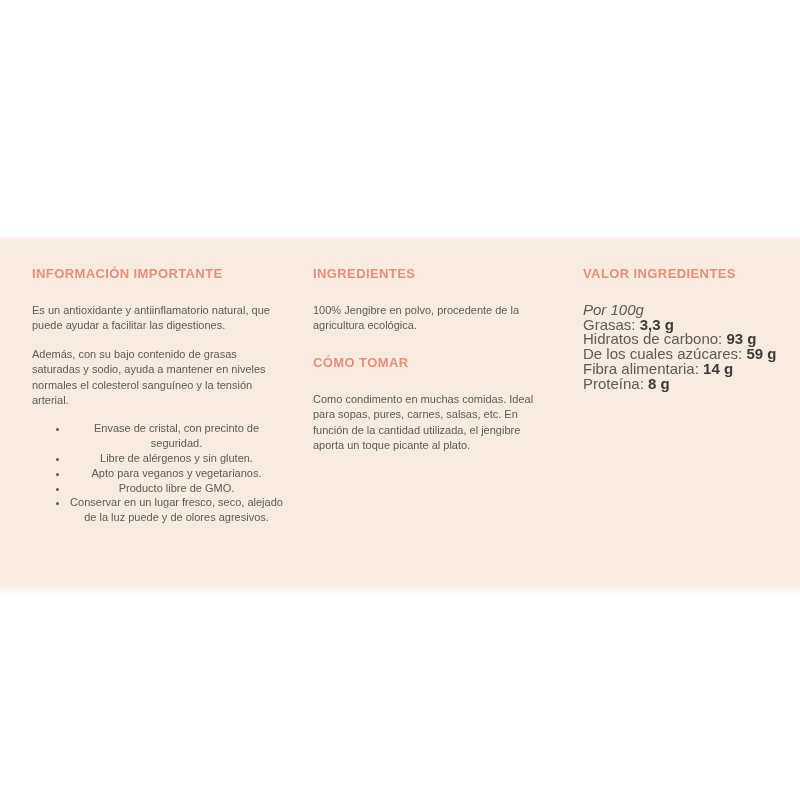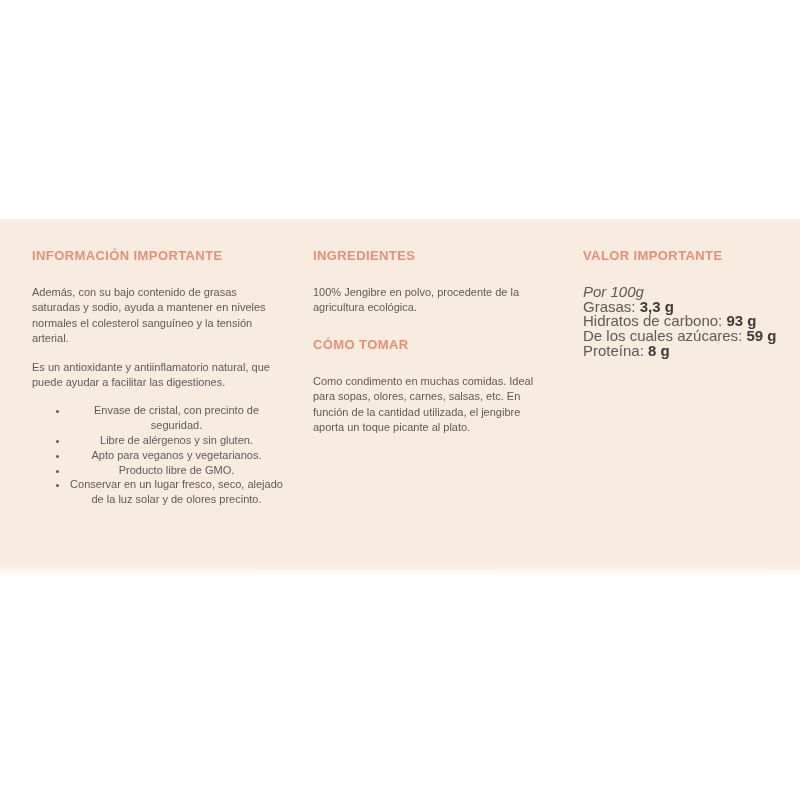--- a/index.html
+++ b/index.html
@@ -11,21 +11,21 @@
     -webkit-font-smoothing: antialiased;
   }
   .page {
     position: relative;
     width: 800px; height: 800px;
     background: #ffffff;
     overflow: hidden;
   }
   .panel {
     position: absolute;
-    left: 0; top: 219px;
+    left: 0; top: 237px;
     width: 800px; height: 356px;
     background: linear-gradient(to bottom,
       rgba(248,236,225,0.55) 0px, #f8ece1 4px,
       #f8ece1 calc(100% - 10px), rgba(248,236,225,0.25) 100%);
   }
   .col {
     position: absolute;
     top: 29px;
   }
   .col-info       { left: 32px;  width: 252px; }
@@ -62,43 +62,44 @@
   .nrow .nvalue { font-weight: 700; color: #3e3a37; }
 </style>
 </head>
 <body>
 
 <div class="page">
   <section class="panel">
 
     <div class="col col-info">
       <h3 class="sec-heading">INFORMACIÓN IMPORTANTE</h3>
+      <p>Es un antioxidante y antiinflamatorio natural, que puede ayudar a facilitar las digestiones.</p>
       <p>Además, con su bajo contenido de grasas saturadas y sodio, ayuda a mantener en niveles normales el colesterol sanguíneo y la tensión arterial.</p>
-      <p>Es un antioxidante y antiinflamatorio natural, que puede ayudar a facilitar las digestiones.</p>
       <ul class="features">
         <li>Envase de cristal, con precinto de seguridad.</li>
         <li>Libre de alérgenos y sin gluten.</li>
         <li>Apto para veganos y vegetarianos.</li>
         <li>Producto libre de GMO.</li>
-        <li>Conservar en un lugar fresco, seco, alejado de la luz solar y de olores precinto.</li>
+        <li>Conservar en un lugar fresco, seco, alejado de la luz puede y de olores agresivos.</li>
       </ul>
     </div>
 
     <div class="col col-ingredients">
       <h3 class="sec-heading">INGREDIENTES</h3>
       <p>100% Jengibre en polvo, procedente de la agricultura ecológica.</p>
       <h3 class="sec-heading second">CÓMO TOMAR</h3>
-      <p>Como condimento en muchas comidas. Ideal para sopas, olores, carnes, salsas, etc. En función de la cantidad utilizada, el jengibre aporta un toque picante al plato.</p>
+      <p>Como condimento en muchas comidas. Ideal para sopas, pures, carnes, salsas, etc. En función de la cantidad utilizada, el jengibre aporta un toque picante al plato.</p>
     </div>
 
     <div class="col col-nutrition">
-      <h3 class="sec-heading">VALOR IMPORTANTE</h3>
+      <h3 class="sec-heading">VALOR INGREDIENTES</h3>
       <div class="nutrition-list">
         <div class="serving">Por 100g</div>
         <div class="nrow"><span>Grasas:</span> <span class="nvalue">3,3 g</span></div>
         <div class="nrow"><span>Hidratos de carbono:</span> <span class="nvalue">93 g</span></div>
         <div class="nrow"><span>De los cuales azúcares:</span> <span class="nvalue">59 g</span></div>
+        <div class="nrow"><span>Fibra alimentaria:</span> <span class="nvalue">14 g</span></div>
         <div class="nrow"><span>Proteína:</span> <span class="nvalue">8 g</span></div>
       </div>
     </div>
 
   </section>
 </div>
 
 </body></html>

